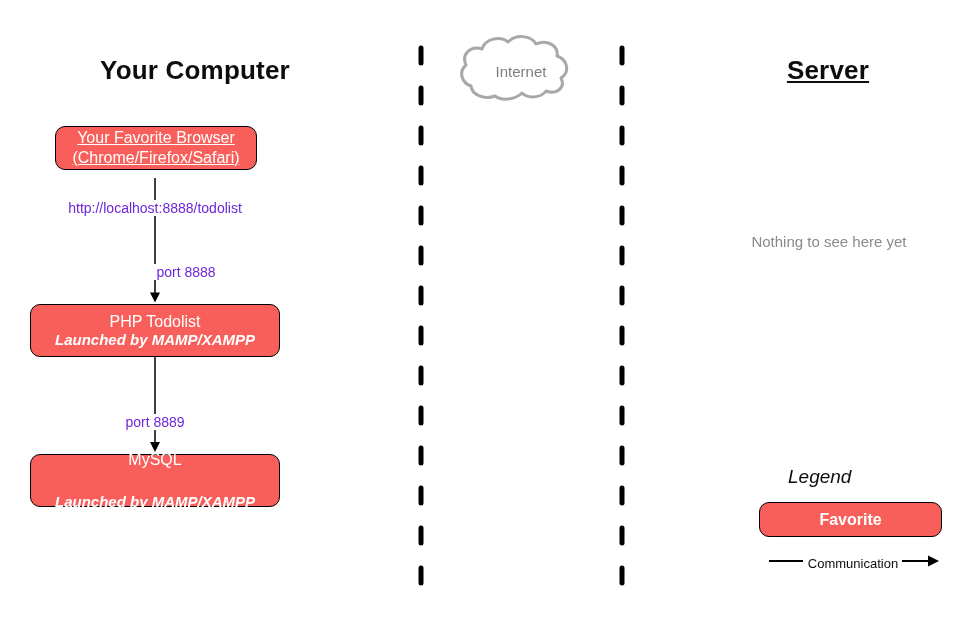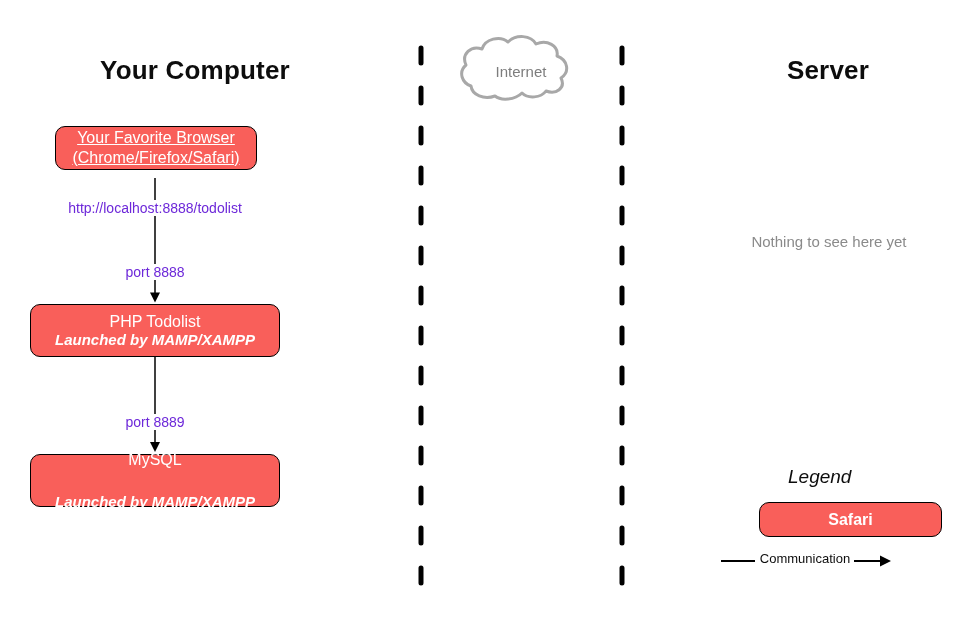--- a/index.html
+++ b/index.html
@@ -15,21 +15,21 @@
 
   .section-title {
     position: absolute;
     font-size: 26px;
     font-weight: bold;
     color: #0d0d0d;
     text-align: center;
     letter-spacing: 0.2px;
   }
   #title-computer { left: 95px;  top: 55px; width: 200px; }
-  #title-server   { left: 728px; top: 55px; width: 200px; }
+  #title-server   { left: 728px; top: 55px; width: 200px; text-decoration: underline; }
 
   .pbox {
     position: absolute;
     box-sizing: border-box;
     display: flex;
     flex-direction: column;
     align-items: center;
     justify-content: center;
     background: var(--process-fill, #f95f5a);
     border: 1.5px solid #000;
@@ -53,21 +53,21 @@
     position: absolute;
     left: 155px;
     transform: translateX(-50%);
     background: #ffffff;
     padding: 0 5px;
     font-size: 14px;
     color: #6d28d9;
     white-space: nowrap;
   }
   #label-url   { top: 200px; }
-  #label-port1 { top: 264px; }
+  #label-port1 { top: 264px; margin-left: 31px; }
   #label-port2 { top: 414px; text-align: center; }
 
   #label-internet {
     position: absolute;
     left: 471px; top: 63px; width: 100px;
     text-align: center;
     font-size: 15px;
     color: #7d7d7d;
   }
   #label-nothing {
@@ -80,25 +80,25 @@
   #legend-title {
     position: absolute;
     left: 788px; top: 466px; width: 120px;
     text-align: left;
     font-size: 19px;
     font-style: italic;
     color: #0d0d0d;
   }
   .legend-row {
     position: absolute;
-    left: 720px;
+    left: 768px;
     width: 172px;
     height: 20px;
     display: flex;
-    align-items: flex-start;
+    align-items: flex-end;
     justify-content: space-between;
     font-size: 13px;
     color: #0d0d0d;
     white-space: nowrap;
   }
   #legend-row-comm    { top: 551px; }
   #legend-row-control { top: 574px; }
   .legend-row svg { display: block; }
 </style>
 </head>
@@ -152,21 +152,21 @@
 
   <div class="line-label" id="label-url">http://localhost:8888/todolist</div>
   <div class="line-label" id="label-port1">port 8888</div>
   <div class="line-label" id="label-port2">port 8889</div>
 
   <div id="label-nothing">Nothing to see here yet</div>
 
   <div id="legend-title">Legend</div>
 
   <div class="pbox" id="box-process">
-    <div>Safari</div>
+    <div>Favorite</div>
   </div>
 
   <div class="legend-row" id="legend-row-comm">
     <svg width="36" height="20">
       <line x1="1" y1="10" x2="35" y2="10" stroke="#000" stroke-width="2"></line>
     </svg>
     <span>Communication</span>
     <svg width="38" height="20">
       <line x1="0" y1="10" x2="27" y2="10" stroke="#000" stroke-width="2"></line>
       <path d="M 26 4.5 L 37 10 L 26 15.5 Z" fill="#000"></path>

